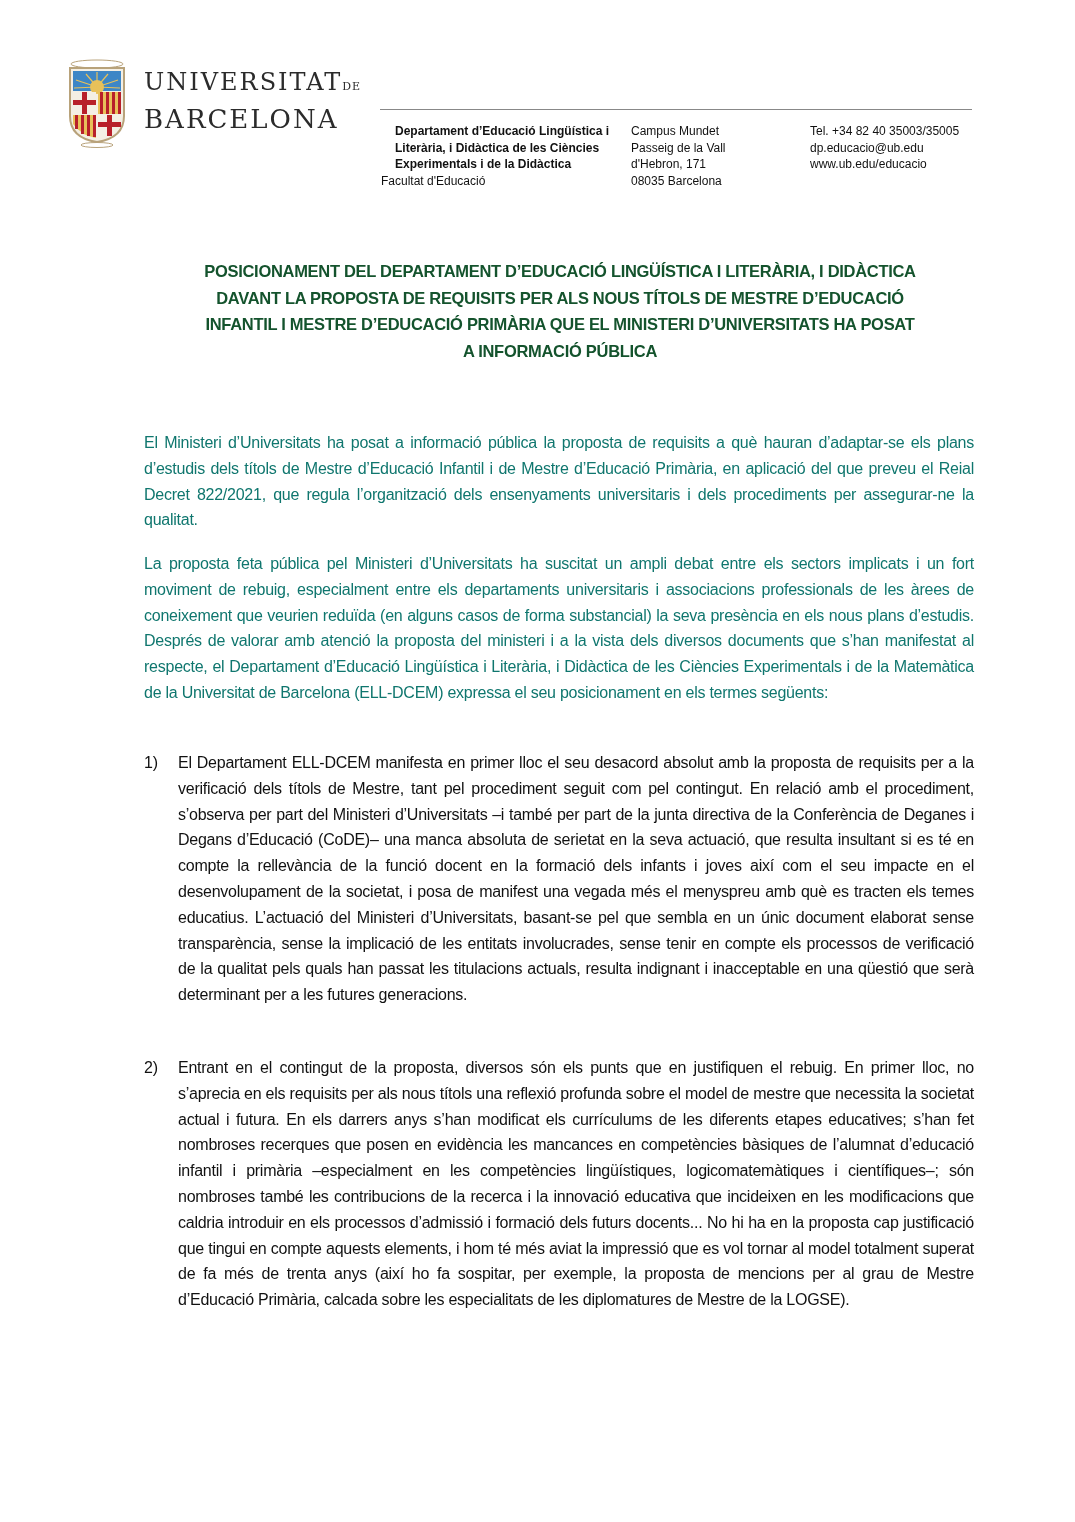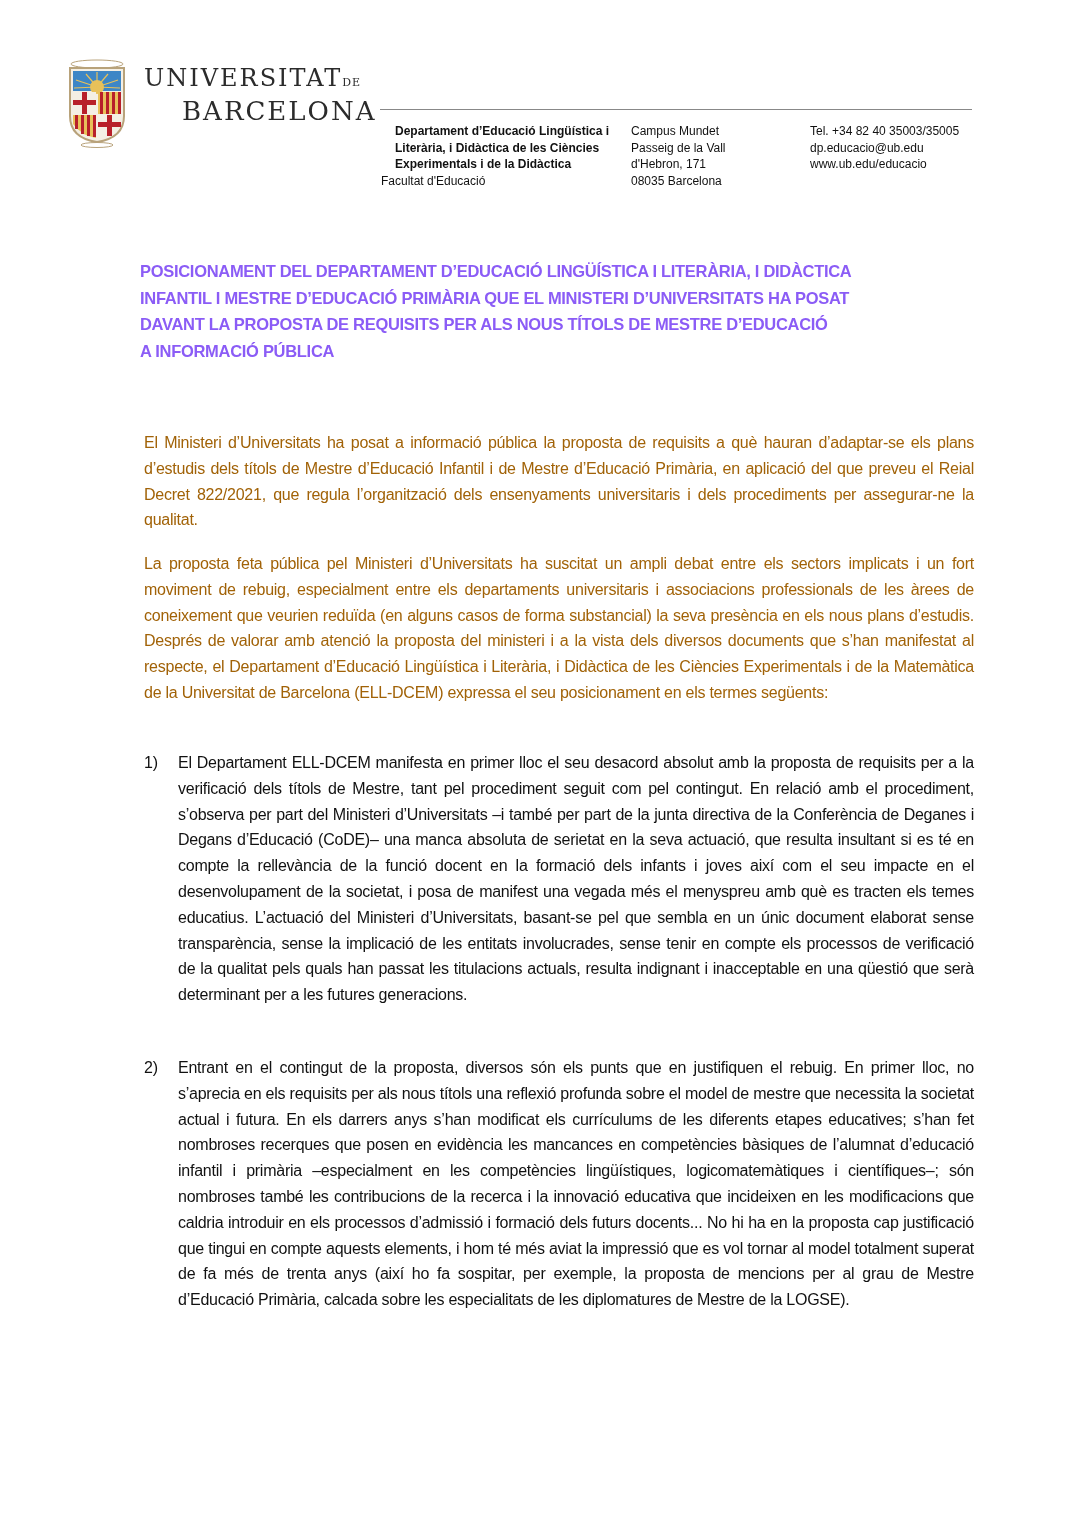--- a/index.html
+++ b/index.html
@@ -1,32 +1,32 @@
 <!DOCTYPE html>
 <html><head>
 <meta charset="utf-8">
 <style>
   html, body { margin: 0; padding: 0; background: #ffffff; }
   body { width: 1075px; height: 1522px; position: relative; overflow: hidden; color: #111; }
   .logo { position: absolute; left: 66px; top: 58px; width: 260px; height: 90px; }
   .shield { position: absolute; left: 0; top: 0; width: 62px; height: 90px; }
   .uni-name { position: absolute; left: 78px; top: 6px; font-family: "DejaVu Serif", "Liberation Serif", serif; color: #2b2b2b; }
-  .uni-line1 { font-size: 24px; letter-spacing: 2px; line-height: 28px; white-space: nowrap; }
+  .uni-line1 { font-size: 24px; letter-spacing: 2px; line-height: 36px; white-space: nowrap; }
   .uni-line1 .de { font-size: 11px; letter-spacing: 1px; }
-  .uni-line2 { font-size: 26px; letter-spacing: 2px; line-height: 28px; white-space: nowrap; margin-left: 38px; }
+  .uni-line2 { font-size: 26px; letter-spacing: 2px; line-height: 28px; white-space: nowrap; }
   .header-rule { position: absolute; left: 380px; top: 109px; width: 592px; height: 1px; background: #888; }
   .hdr-col { position: absolute; top: 123px; font-family: "Liberation Sans", sans-serif; font-size: 12px; line-height: 16.5px; color: #111; }
   .hdr-col div { white-space: nowrap; }
   .col1 { left: 381px; }
   .col1 .b { font-weight: bold; margin-left: 14px; }
   .col2 { left: 631px; }
   .col3 { left: 810px; }
-  .doc-title { position: absolute; left: 140px; top: 258px; width: 840px; font-family: "Liberation Sans", sans-serif; font-weight: bold; font-size: 16.5px; line-height: 26.5px; color: #8b5cf6; letter-spacing: -0.3px; }
+  .doc-title { position: absolute; left: 140px; top: 258px; width: 840px; text-align: center; font-family: "Liberation Sans", sans-serif; font-weight: bold; font-size: 16.5px; line-height: 26.5px; color: #14532d; letter-spacing: -0.3px; }
   .doc-title div { white-space: nowrap; }
-  .body { position: absolute; left: 144px; width: 830px; font-family: "Liberation Sans", sans-serif; font-size: 16px; line-height: 25.8px; color: #a16207; text-align: justify; letter-spacing: -0.25px; }
+  .body { position: absolute; left: 144px; width: 830px; font-family: "Liberation Sans", sans-serif; font-size: 16px; line-height: 25.8px; color: #0f766e; text-align: justify; letter-spacing: -0.25px; }
   .p1 { top: 430px; }
   .p2 { top: 551px; }
   .list { position: absolute; left: 144px; width: 830px; font-family: "Liberation Sans", sans-serif; font-size: 16px; line-height: 25.8px; color: #111; letter-spacing: -0.25px; }
   .li { position: relative; padding-left: 34px; text-align: justify; }
   .li .num { position: absolute; left: 0; top: 0; }
   .li1 { top: 750px; }
   .li2 { top: 1055px; }
 </style>
 </head>
 <body>
@@ -87,22 +87,22 @@
 </div>
 
 <div class="hdr-col col3">
   <div>Tel. +34 82 40 35003/35005</div>
   <div>dp.educacio@ub.edu</div>
   <div>www.ub.edu/educacio</div>
 </div>
 
 <div class="doc-title">
   <div>POSICIONAMENT DEL DEPARTAMENT D’EDUCACIÓ LINGÜÍSTICA I LITERÀRIA, I DIDÀCTICA</div>
+  <div>DAVANT LA PROPOSTA DE REQUISITS PER ALS NOUS TÍTOLS DE MESTRE D’EDUCACIÓ</div>
   <div>INFANTIL I MESTRE D’EDUCACIÓ PRIMÀRIA QUE EL MINISTERI D’UNIVERSITATS HA POSAT</div>
-  <div>DAVANT LA PROPOSTA DE REQUISITS PER ALS NOUS TÍTOLS DE MESTRE D’EDUCACIÓ</div>
   <div>A INFORMACIÓ PÚBLICA</div>
 </div>
 
 <p class="body p1" style="margin:0">El Ministeri d’Universitats ha posat a informació pública la proposta de requisits a què hauran d’adaptar-se els plans d’estudis dels títols de Mestre d’Educació Infantil i de Mestre d’Educació Primària, en aplicació del que preveu el Reial Decret 822/2021, que regula l’organització dels ensenyaments universitaris i dels procediments per assegurar-ne la qualitat.</p>
 <p class="body p2" style="margin:0">La proposta feta pública pel Ministeri d’Universitats ha suscitat un ampli debat entre els sectors implicats i un fort moviment de rebuig, especialment entre els departaments universitaris i associacions professionals de les àrees de coneixement que veurien reduïda (en alguns casos de forma substancial) la seva presència en els nous plans d’estudis. Després de valorar amb atenció la proposta del ministeri i a la vista dels diversos documents que s’han manifestat al respecte, el Departament d’Educació Lingüística i Literària, i Didàctica de les Ciències Experimentals i de la Matemàtica de la Universitat de Barcelona (ELL-DCEM) expressa el seu posicionament en els termes següents:</p>
 
 <div class="list li1">
   <div class="li">
     <span class="num">1)</span>
     <span>El Departament ELL-DCEM manifesta en primer lloc el seu desacord absolut amb la proposta de requisits per a la verificació dels títols de Mestre, tant pel procediment seguit com pel contingut. En relació amb el procediment, s’observa per part del Ministeri d’Universitats –i també per part de la junta directiva de la Conferència de Deganes i Degans d’Educació (CoDE)– una manca absoluta de serietat en la seva actuació, que resulta insultant si es té en compte la rellevància de la funció docent en la formació dels infants i joves així com el seu impacte en el desenvolupament de la societat, i posa de manifest una vegada més el menyspreu amb què es tracten els temes educatius. L’actuació del Ministeri d’Universitats, basant-se pel que sembla en un únic document elaborat sense transparència, sense la implicació de les entitats involucrades, sense tenir en compte els processos de verificació de la qualitat pels quals han passat les titulacions actuals, resulta indignant i inacceptable en una qüestió que serà determinant per a les futures generacions.</span>

